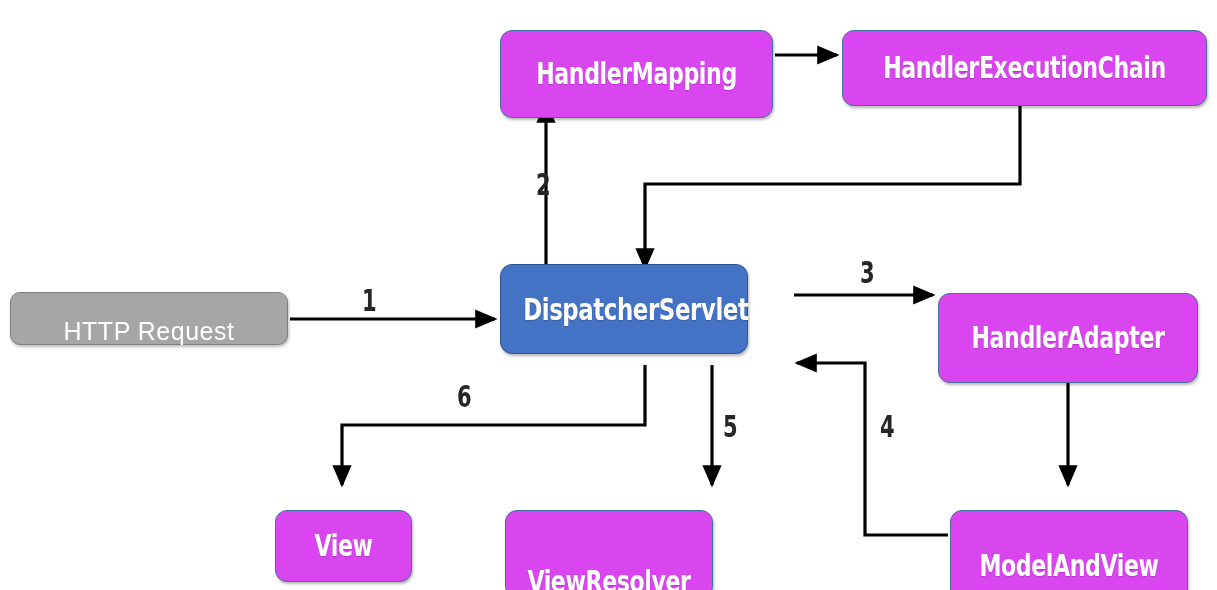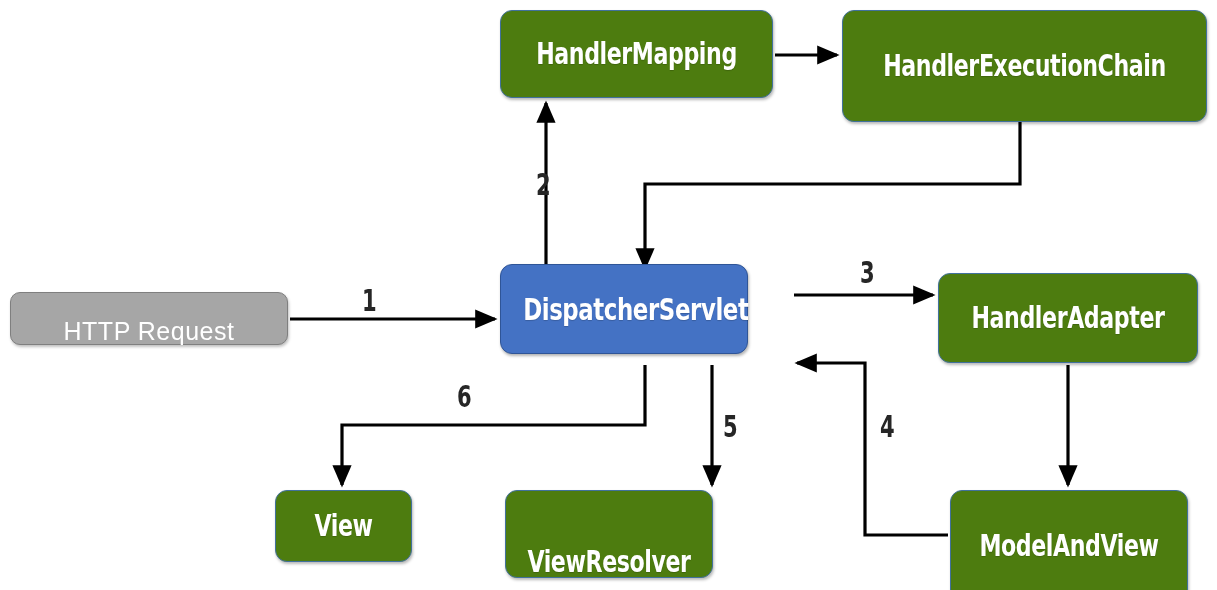--- a/index.html
+++ b/index.html
@@ -35,23 +35,24 @@
     line-height: 1;
     z-index: 2;
   }
   .node-label {
     display: block;
     width: 100%;
     white-space: nowrap;
   }
   
   .node.blue {
-    background: #4d7c0f;
+    background: #d946ef;
     border: 1.5px solid #41719c;
     box-shadow: 1px 2px 3px rgba(0,0,0,0.28);
+    margin-top: 20px;
   }
   .node.blue .node-label {
     color: #ffffff;
     font-family: "DejaVu Sans Condensed", "Liberation Sans Narrow", "Liberation Sans", sans-serif;
     font-weight: bold;
     font-size: 30px;
     letter-spacing: -0.5px;
     transform: scaleX(0.82);
     text-shadow: 0 1px 1px rgba(0,0,0,0.18);
   }
@@ -121,21 +122,21 @@
       </g>
   </svg>
 
   <div id="nodes-layer">
       <div class="node grey" style="left: 10px; top: 292px; width: 278px; height: 53px; align-items: flex-end;">
         <span class="node-label">HTTP Request</span>
       </div>
       <div class="node blue" style="left: 500px; top: 10px; width: 273px; height: 88px;">
         <span class="node-label">HandlerMapping</span>
       </div>
-      <div class="node blue" style="left: 842px; top: 10px; width: 365px; height: 112px;">
+      <div class="node blue" style="left: 842px; top: 10px; width: 365px; height: 76px;">
         <span class="node-label">HandlerExecutionChain</span>
       </div>
       <div class="node darkblue" style="left: 500px; top: 264px; width: 248px; height: 90px;">
         <span class="node-label">DispatcherServlet</span>
       </div>
       <div class="node blue" style="left: 938px; top: 273px; width: 260px; height: 90px;">
         <span class="node-label">HandlerAdapter</span>
       </div>
       <div class="node blue" style="left: 275px; top: 490px; width: 137px; height: 72px;">
         <span class="node-label">View</span>

